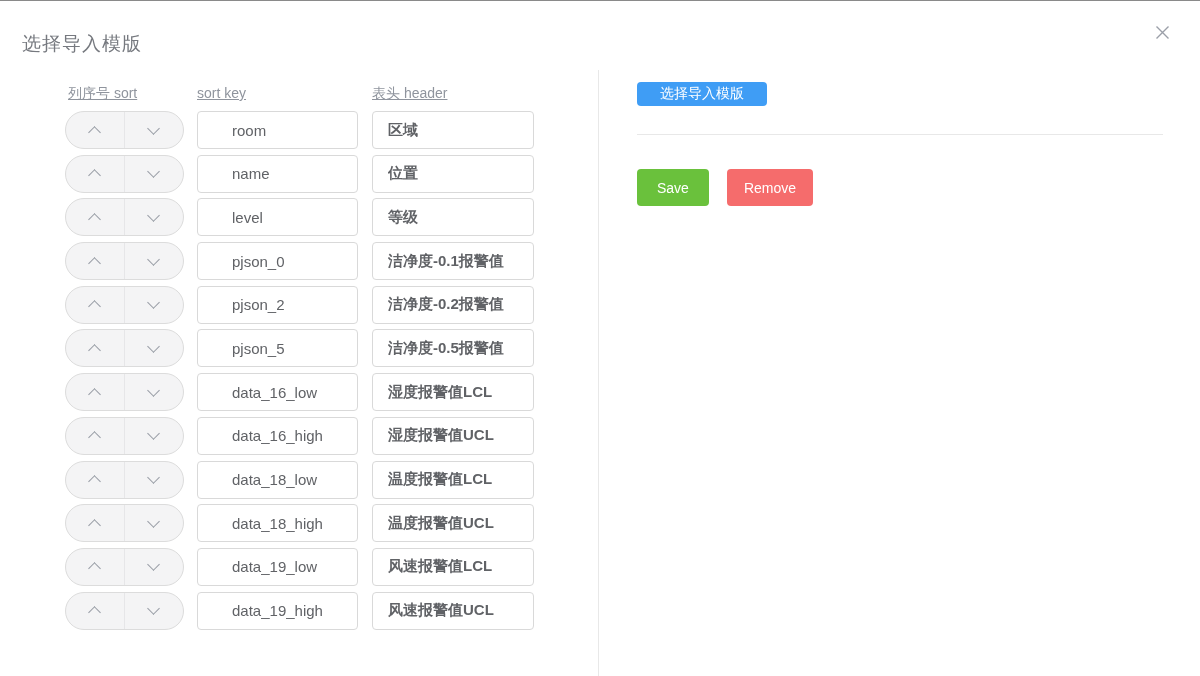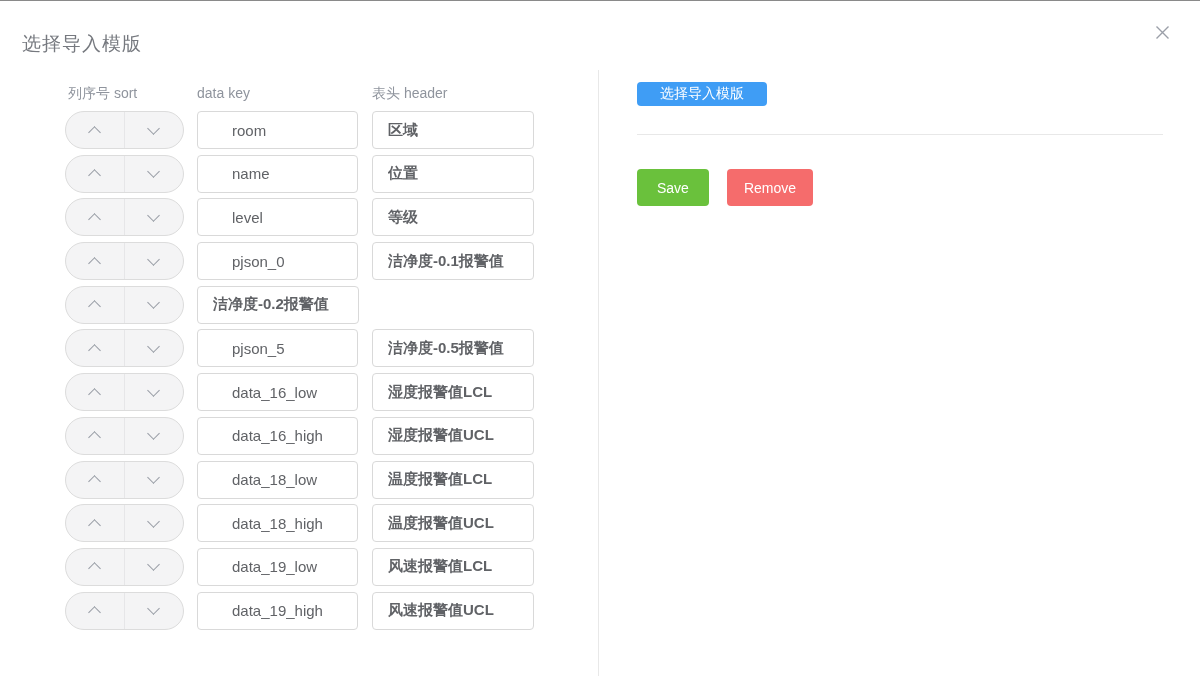--- a/index.html
+++ b/index.html
@@ -24,21 +24,21 @@
   .close-btn {
     position: absolute; right: 28px; top: 22px;
     width: 20px; height: 20px;
     display: flex; align-items: center; justify-content: center;
     cursor: pointer; background: none; border: none;
   }
 
   
   .left-panel { position: absolute; left: 65px; top: 85px; }
   .col-labels { display: flex; margin-bottom: 8px; }
-  .col-label { font-size: 14px; color: var(--text-muted, #8f949d); }
+  .col-label { font-size: 14px; color: var(--text-muted, #8f949d); text-decoration: underline; }
   .col-label.sort   { width: 132px; padding-left: 3px; }
   .col-label.key    { width: 175px; }
   .col-label.header { width: 162px; }
 
   .rows { display: block; }
   .map-row { display: flex; align-items: center; margin-bottom: 5.7px; }
 
   .sort-pill {
     width: 119px; height: 38px; margin-right: 13px;
     border: 1px solid #dcdcdc; border-radius: 19px;
@@ -111,21 +111,21 @@
 
   <button class="close-btn">
     <svg width="17" height="17" viewBox="0 0 17 17">
       <path d="M2.5 2.5 L14.5 14.5 M14.5 2.5 L2.5 14.5" stroke="#9b9fa8" stroke-width="1.4" fill="none"></path>
     </svg>
   </button>
 
   <div class="left-panel">
     <div class="col-labels">
       <span class="col-label sort">列序号 sort</span>
-      <span class="col-label key">data key</span>
+      <span class="col-label key">sort key</span>
       <span class="col-label header">表头 header</span>
     </div>
     <div class="rows">
   <div class="map-row">
     <div class="sort-pill">
       <button class="sort-btn up">
         <i class="chev up"></i>
       </button>
       <button class="sort-btn down">
         <i class="chev down"></i>
@@ -176,20 +176,21 @@
 
   <div class="map-row">
     <div class="sort-pill">
       <button class="sort-btn up">
         <i class="chev up"></i>
       </button>
       <button class="sort-btn down">
         <i class="chev down"></i>
       </button>
     </div>
+    <input class="field key-field" value="pjson_2" style="">
     <input class="field header-field" value="洁净度-0.2报警值" style="">
   </div>
 
 
   <div class="map-row">
     <div class="sort-pill">
       <button class="sort-btn up">
         <i class="chev up"></i>
       </button>
       <button class="sort-btn down">

